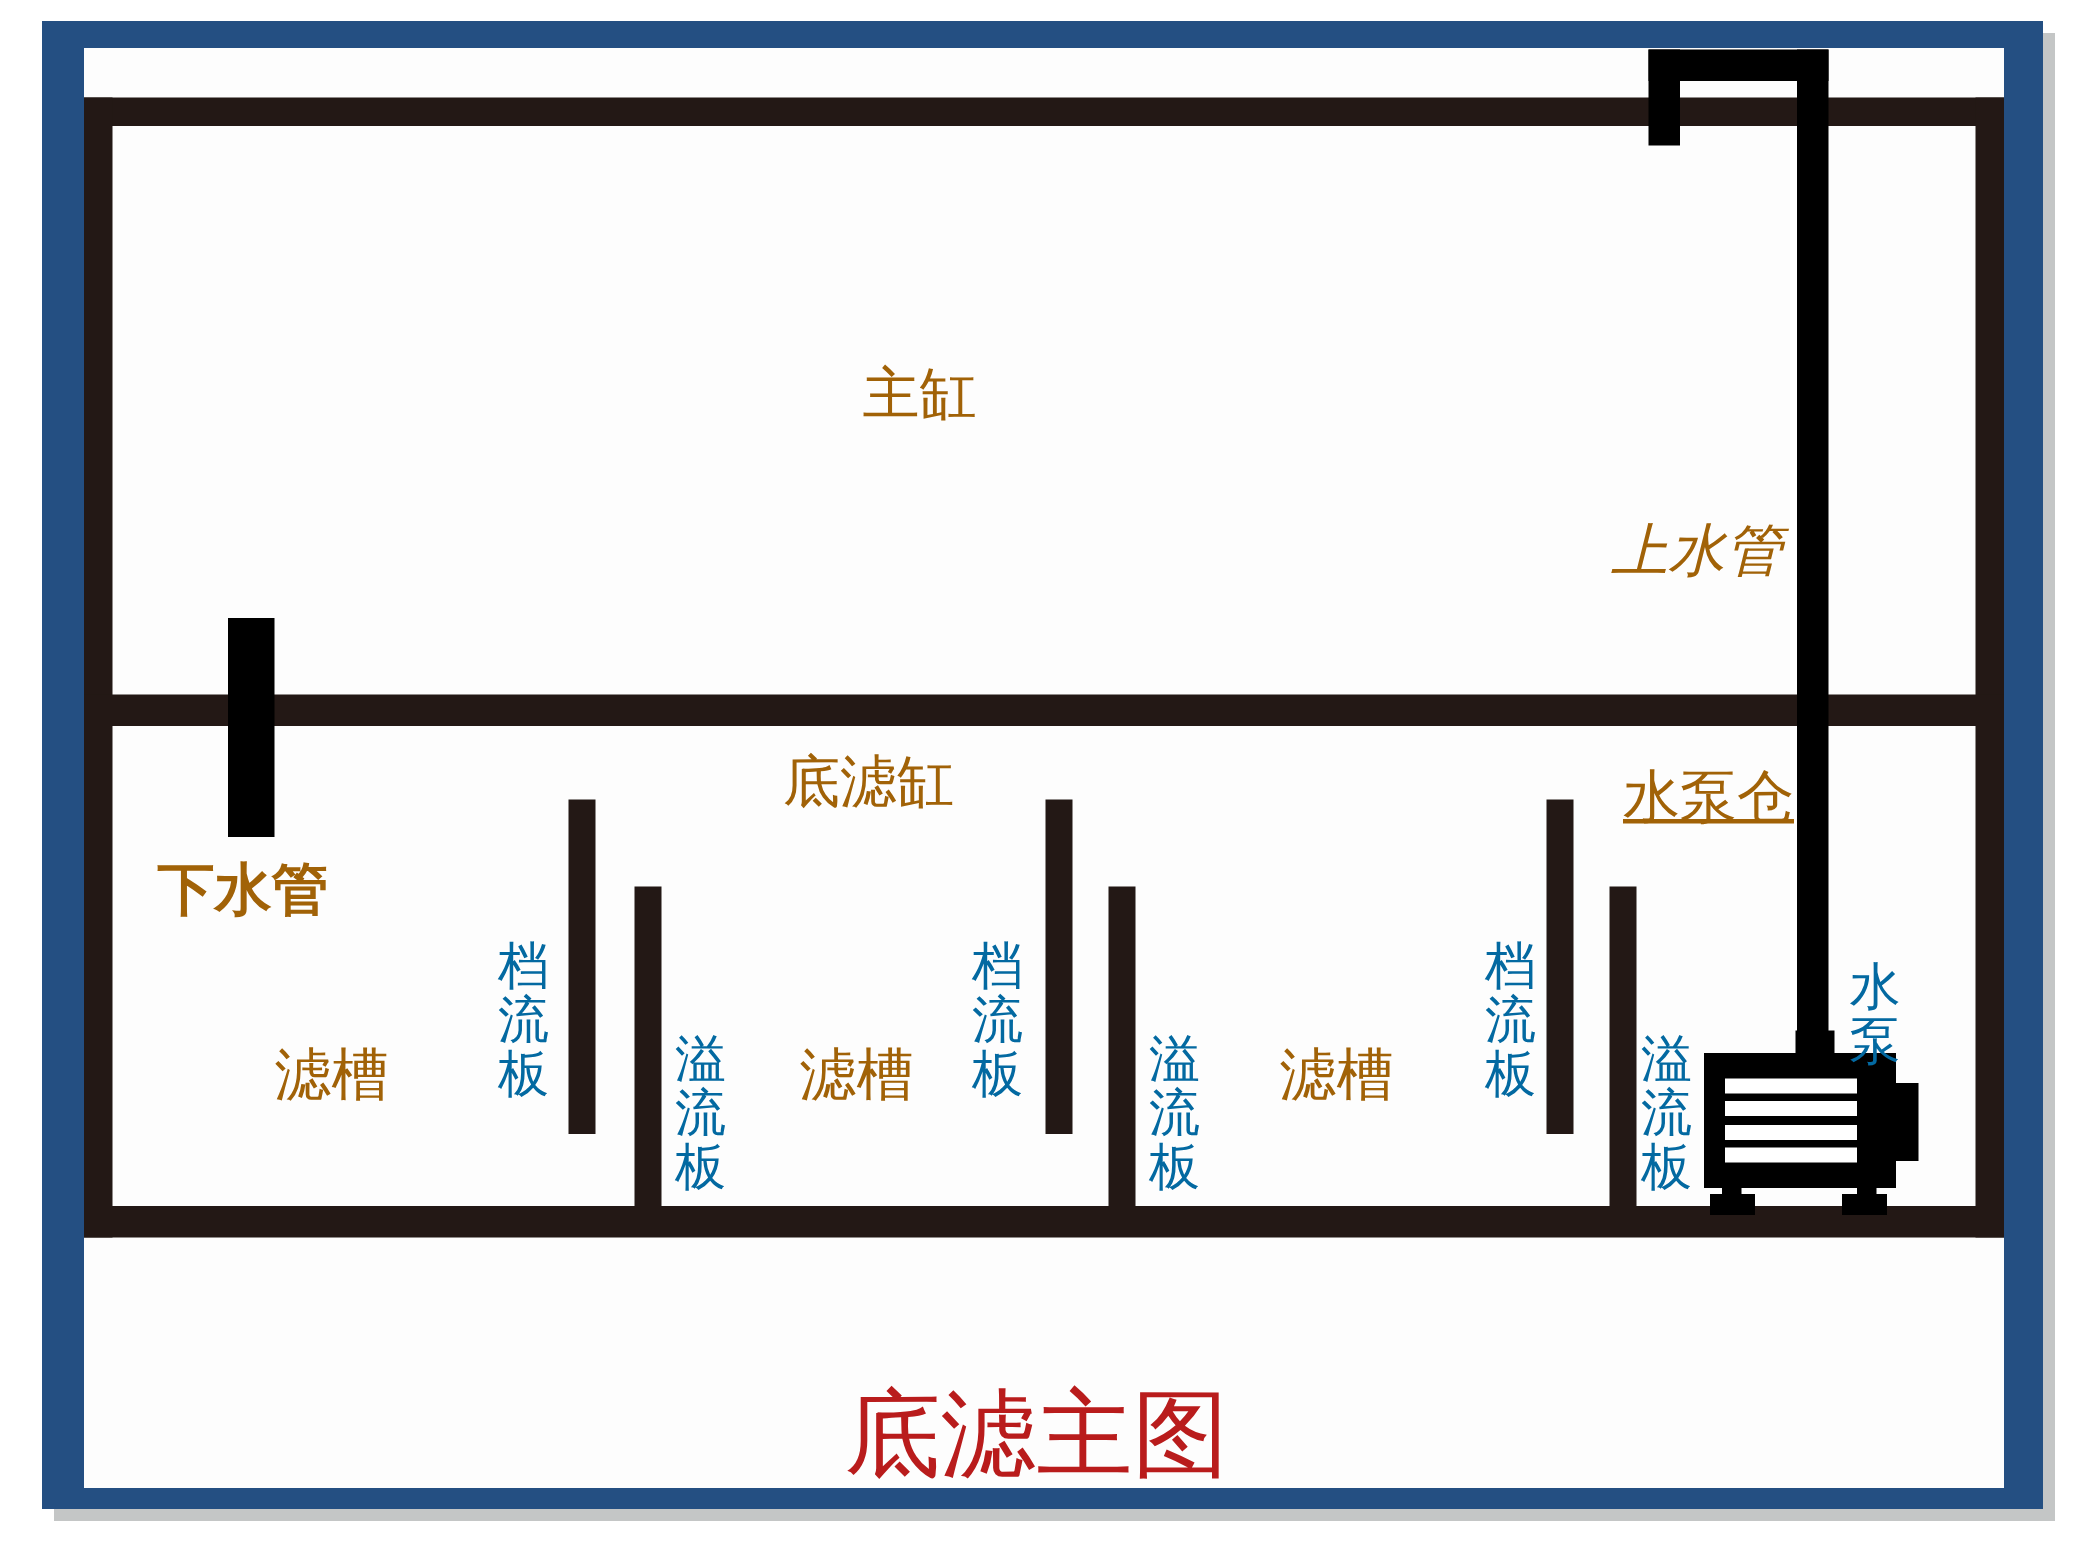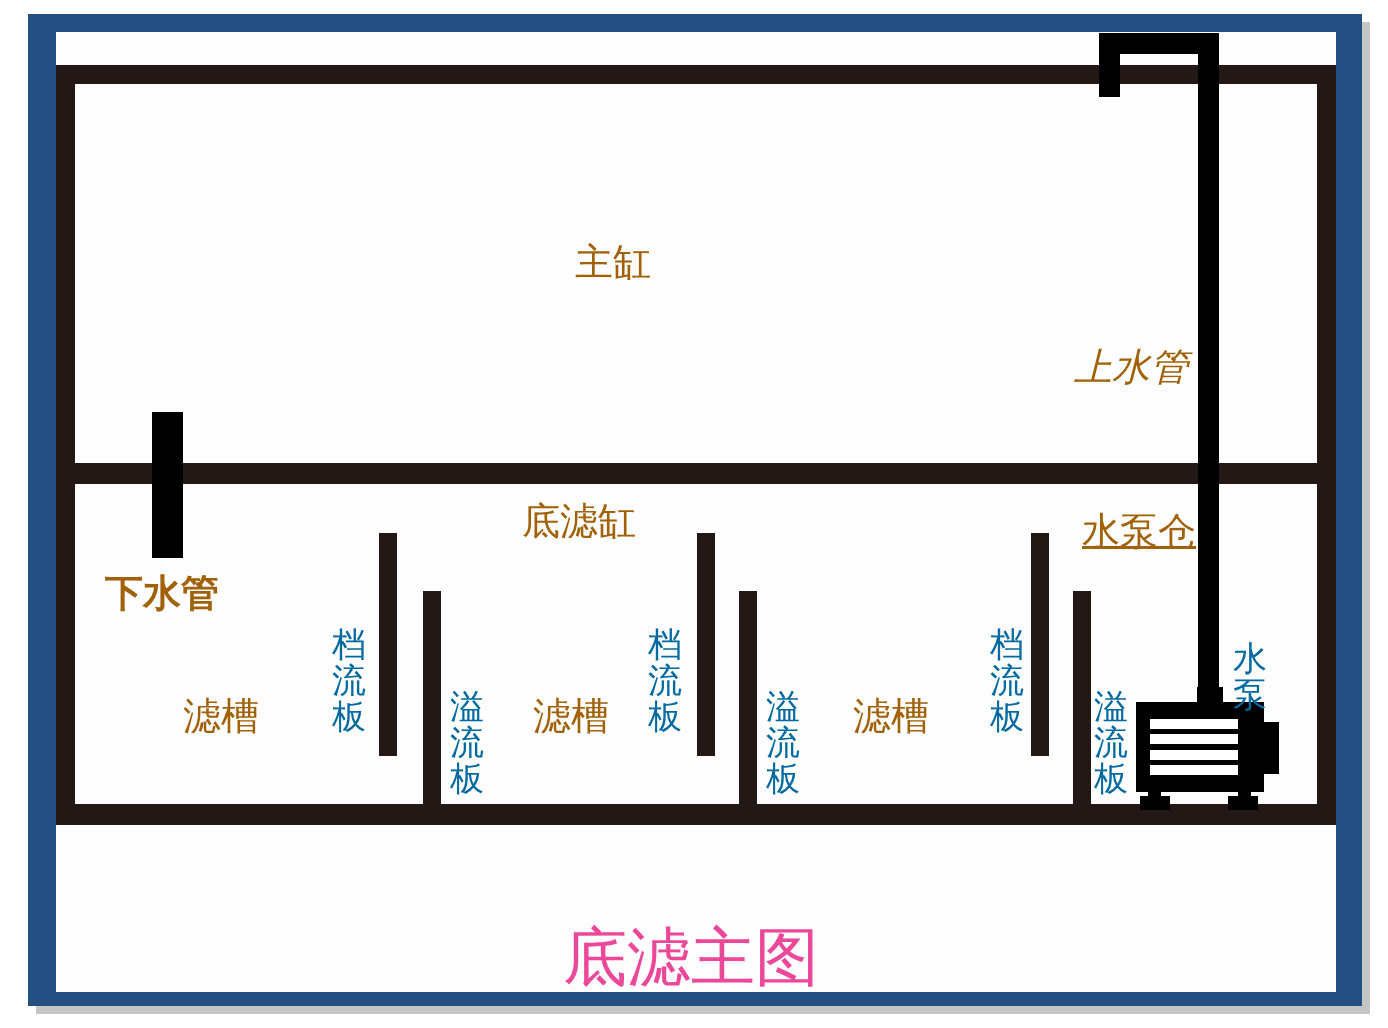--- a/index.html
+++ b/index.html
@@ -5,21 +5,21 @@
   html, body { margin:0; padding:0; }
   body { width:1388px; height:1028px; background:#ffffff; position:relative; overflow:hidden;
          font-family: "DejaVu Sans", "Liberation Sans", sans-serif; }
   .shadow { position:absolute; left:36px; top:22px; width:1334px; height:992px; background:#c4c6c6; }
   .frame { position:absolute; left:28px; top:14px; width:1334px; height:992px; background:#244f82; }
   .canvas { position:absolute; left:56px; top:32px; width:1280px; height:960px; background:#fdfdfd; }
   .wall { position:absolute; background:#231815; }
   .pipe { position:absolute; background:#000000; }
   .lbl { position:absolute; color:#a16207; font-size:38px; line-height:1; white-space:nowrap; }
   .vlbl { position:absolute; color:#0369a1; font-size:34px; line-height:36px; width:36px; text-align:center; white-space:normal; word-break:break-all; }
-  .title { position:absolute; color:#ec4899; font-size:64px; line-height:1; white-space:nowrap; }
+  .title { position:absolute; color:#b91c1c; font-size:64px; line-height:1; white-space:nowrap; }
 </style>
 </head>
 <body>
 
 <div class="shadow"></div>
 <div class="frame"></div>
 <div class="canvas"></div>
 
 <div class="wall" style="left:56px;top:65px;width:1280px;height:19px;"></div>
 <div class="wall" style="left:56px;top:65px;width:19px;height:760px;"></div>

